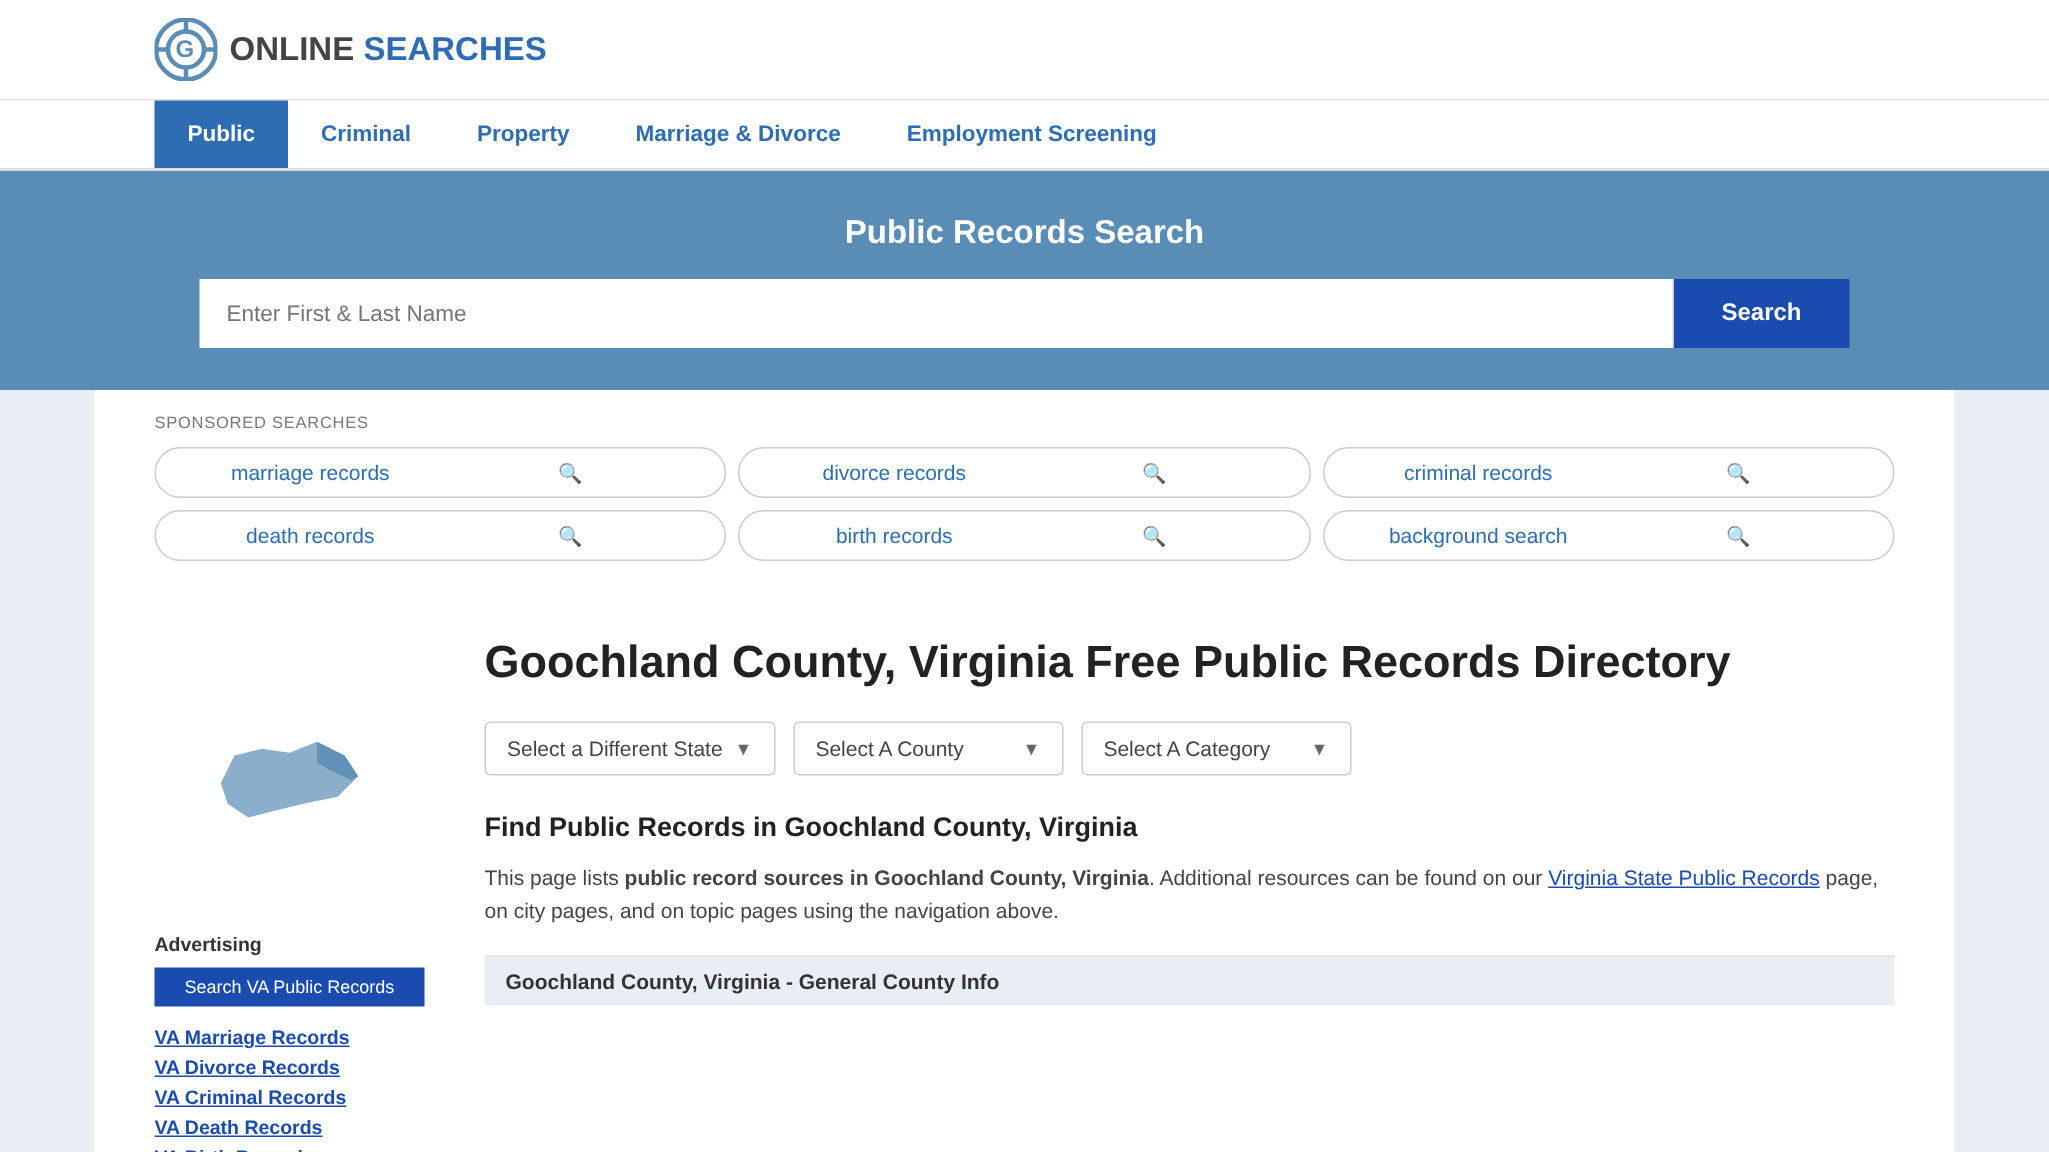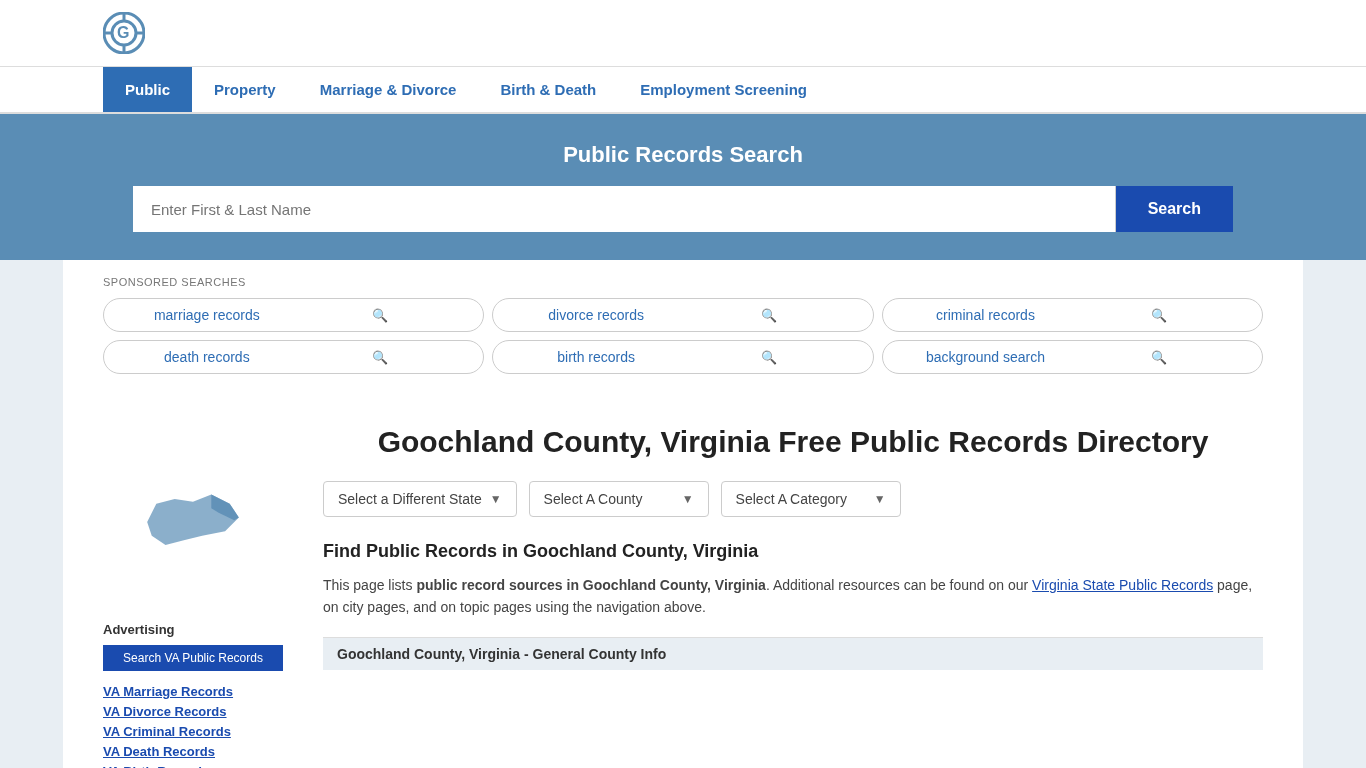--- a/index.html
+++ b/index.html
@@ -21,21 +21,21 @@
     .search-btn { padding: 14px 32px; background: #1a4baf; color: #fff; border: none; font-size: 16px; font-weight: bold; cursor: pointer; white-space: nowrap; }
     .content-area { flex: 1; padding: 20px 0 20px 20px; }
     .sidebar { width: 200px; padding: 20px 20px 20px 0; flex-shrink: 0; }
 
     
     .sponsored-label { font-size: 11px; color: #777; text-transform: uppercase; margin-bottom: 10px; letter-spacing: 0.5px; }
     .search-pills { display: grid; grid-template-columns: 1fr 1fr 1fr; gap: 8px; margin-bottom: 24px; }
     .pill { border: 1px solid #ccc; border-radius: 20px; padding: 8px 16px; display: flex; align-items: center; justify-content: space-between; cursor: pointer; background: #fff; }
     .pill span { color: #2e6db4; font-size: 14px; flex: 1; text-align: center; }
     .pill .search-icon { color: #555; font-size: 13px; }
-    .county-title { font-size: 30px; font-weight: bold; color: #222; line-height: 1.3; text-align: center; }
+    .county-title { font-size: 30px; font-weight: bold; color: #222; line-height: 1.3; }
 
     
     .dropdowns { display: flex; gap: 12px; margin-bottom: 24px; }
     .dropdown-select { border: 1px solid #ccc; padding: 9px 14px; border-radius: 4px; font-size: 14px; color: #444; background: #fff; cursor: pointer; display: flex; align-items: center; gap: 8px; min-width: 180px; justify-content: space-between; }
     .dropdown-arrow { color: #666; font-size: 12px; }
 
     
     .find-records h3 { font-size: 18px; font-weight: bold; margin-bottom: 12px; color: #222; }
     .find-records p { line-height: 1.6; color: #444; font-size: 14px; }
     .find-records p a { color: #1a4baf; text-decoration: underline; }
@@ -75,30 +75,34 @@
 
         <svg class="logo-icon" viewBox="0 0 42 42">
           <circle cx="21" cy="21" r="20" fill="none" stroke="#5a8db5" stroke-width="3"></circle>
           <circle cx="21" cy="21" r="12" fill="none" stroke="#5a8db5" stroke-width="3"></circle>
           <line x1="21" y1="1" x2="21" y2="8" stroke="#5a8db5" stroke-width="3"></line>
           <line x1="21" y1="34" x2="21" y2="41" stroke="#5a8db5" stroke-width="3"></line>
           <line x1="1" y1="21" x2="8" y2="21" stroke="#5a8db5" stroke-width="3"></line>
           <line x1="34" y1="21" x2="41" y2="21" stroke="#5a8db5" stroke-width="3"></line>
           <text x="14" y="26" font-size="16" font-weight="bold" fill="#5a8db5" font-family="Arial">G</text>
         </svg>
+        <div class="logo-text">
+          <span class="online">ONLINE</span>
+          <span class="searches">SEARCHES</span>
+        </div>
       </div>
     </div>
   </div>
 
   <div style="background:#fff; border-bottom:2px solid #ddd;">
     <div style="max-width:1240px; margin:0 auto; padding:0 40px; display:flex; align-items:center;">
       <a class="nav-item active">Public</a>
+      <a class="nav-item">Criminal</a>
       <a class="nav-item">Property</a>
       <a class="nav-item">Marriage &amp; Divorce</a>
-      <a class="nav-item">Birth &amp; Death</a>
       <a class="nav-item">Employment Screening</a>
     </div>
   </div>
 
   <div class="search-banner-wrapper">
     <div class="search-banner">
       <h2>Public Records Search</h2>
       <div class="search-form">
         <input type="text" placeholder="Enter First &amp; Last Name" style="">
         <button class="search-btn">Search</button>

